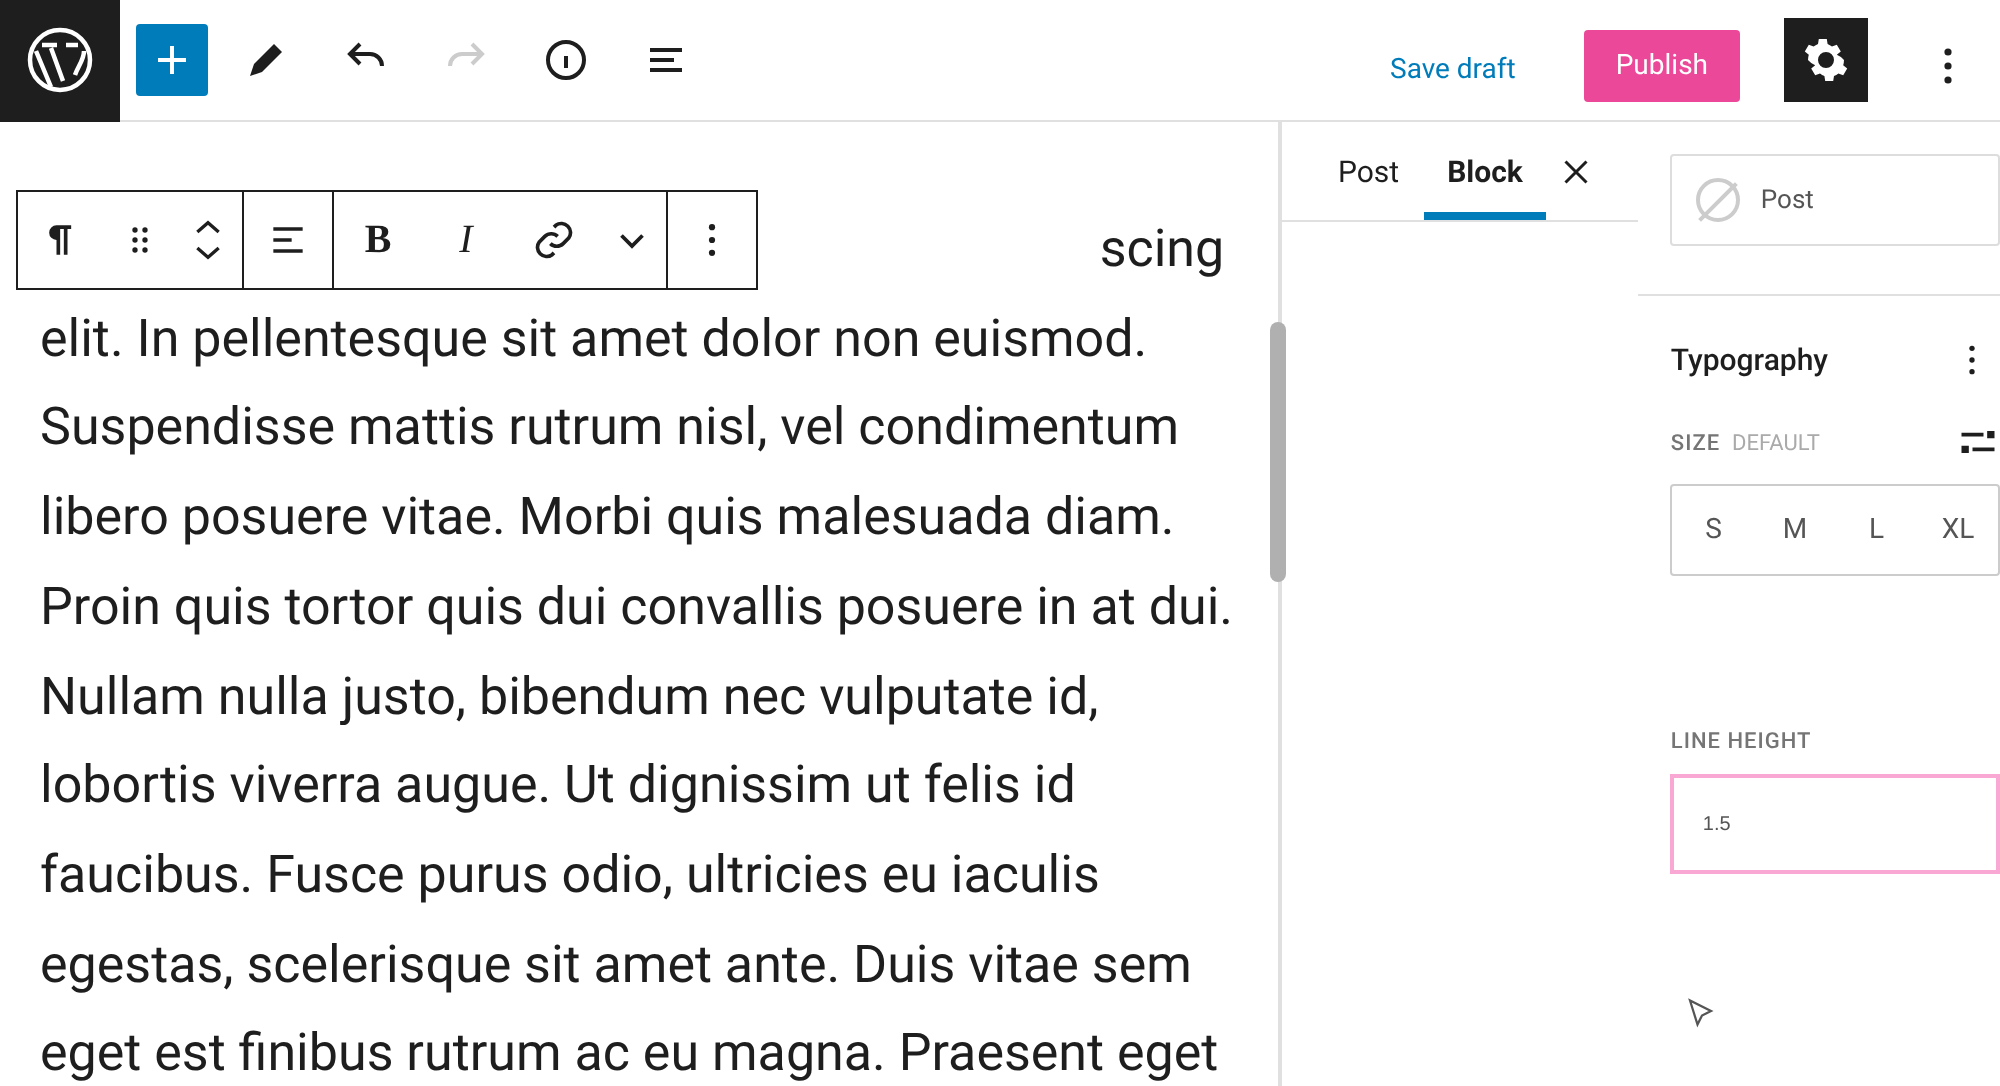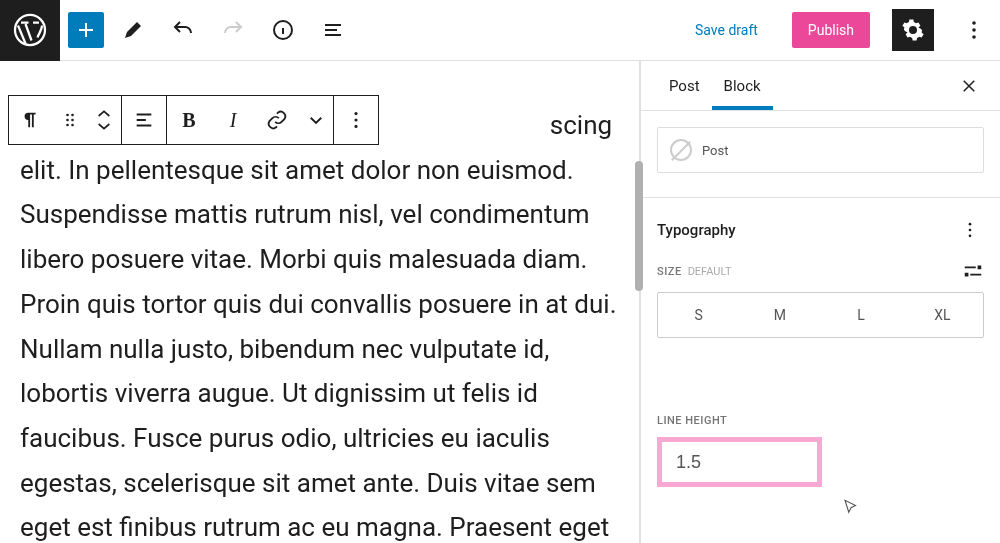--- a/index.html
+++ b/index.html
@@ -6,21 +6,21 @@
     body { font-family: -apple-system, BlinkMacSystemFont, 'Segoe UI', Roboto, sans-serif; font-size: 13px; color: #1e1e1e; background: #fff; width: 1000px; height: 543px; overflow: hidden; position: relative; }
     
     
     .top-bar { height: 61px; border-bottom: 1px solid #e0e0e0; display: flex; align-items: center; padding: 0 8px 0 0; }
     .wp-logo { width: 60px; height: 61px; background: #1e1e1e; display: flex; align-items: center; justify-content: center; margin-right: 8px; }
     .wp-logo svg { width: 36px; height: 36px; }
     .top-left { display: flex; align-items: center; gap: 8px; }
     .add-block { width: 36px; height: 36px; background: #007cba; color: #fff; display: flex; align-items: center; justify-content: center; border-radius: 2px; cursor: pointer; }
     .top-icon-btn { width: 42px; height: 42px; display: flex; align-items: center; justify-content: center; cursor: pointer; color: #1e1e1e; }
     .top-icon-btn.disabled { color: #ccc; cursor: default; }
-    .top-right { margin-left: auto; display: flex; align-items: center; gap: 22px; }
+    .top-right { margin-left: auto; display: flex; align-items: flex-end; gap: 22px; }
     .link-btn { color: #007cba; padding: 8px 12px; cursor: pointer; font-size: 14px; }
     .publish-btn { background: #ec4899; color: #fff; padding: 10px 16px; border-radius: 2px; cursor: pointer; font-size: 14px; }
     .settings-btn { width: 42px; height: 42px; background: #1e1e1e; color: #fff; display: flex; align-items: center; justify-content: center; cursor: pointer; }
     .more-btn { width: 36px; height: 36px; display: flex; align-items: center; justify-content: center; cursor: pointer; color: #1e1e1e; }
 
     
     .main-area { display: flex; height: calc(100% - 61px); }
     .editor-col { flex: 1; position: relative; padding: 0 20px; }
     
     
@@ -36,24 +36,24 @@
     
     .content-text { font-size: 26px; line-height: 1.72; color: #1e1e1e; padding-top: 42px; }
     .content-text .behind { visibility: hidden; }
     .content-text .vis-first { visibility: visible; }
     
     
     .divider { width: 1px; background: #e0e0e0; position: relative; }
     .scroll-thumb { position: absolute; left: -4px; top: 100px; width: 8px; height: 130px; background: #b0b0b0; border-radius: 4px; }
 
     
-    .sidebar { width: 360px; border-left: 1px solid #e0e0e0; display: flex; flex-direction: column; overflow: hidden; }
+    .sidebar { width: 360px; border-left: 1px solid #e0e0e0; display: flex; overflow: hidden; }
     .sidebar-tabs { display: flex; align-items: center; height: 50px; border-bottom: 1px solid #e0e0e0; padding: 0 16px; }
     .tab { padding: 0 12px; height: 100%; display: flex; align-items: center; cursor: pointer; font-size: 15px; color: #1e1e1e; }
-    .tab.active { box-shadow: inset 0 -4px 0 #007cba; font-weight: 400; }
+    .tab.active { box-shadow: inset 0 -4px 0 #007cba; font-weight: 700; }
     .tab-close { margin-left: auto; cursor: pointer; padding: 6px; font-size:16px; }
     
     .sidebar-body { padding: 16px; display: flex; flex-direction: column; gap: 0; }
     .link-row { border: 1px solid #ddd; border-radius: 2px; height: 46px; display: flex; align-items: center; padding: 0 12px; gap: 10px; margin-bottom: 24px; color: #555; }
     .link-row .circ { width: 22px; height: 22px; border: 2px solid #ccc; border-radius: 50%; position: relative; }
     .link-row .circ::after { content: ''; position: absolute; width: 26px; height: 2px; background: #ccc; transform: rotate(-45deg); top: 9px; left: -4px; }
     
     .panel-sep { height: 1px; background: #e0e0e0; margin: 0 -16px 18px; }
     .panel-title-row { display: flex; align-items: center; margin-bottom: 16px; }
     .panel-title { font-size: 15px; font-weight: 500; }
@@ -61,21 +61,21 @@
     
     .size-row { display: flex; align-items: center; margin-bottom: 10px; }
     .size-label { font-size: 11px; font-weight: 500; letter-spacing: 0.5px; color: #757575; text-transform: uppercase; }
     .size-default { font-size: 11px; color: #aaa; margin-left: 6px; text-transform: uppercase; }
     .size-ctrl { margin-left: auto; cursor: pointer; }
     
     .size-buttons { display: flex; border: 1px solid #ccc; border-radius: 2px; height: 46px; margin-bottom: 28px; }
     .size-opt { flex: 1; display: flex; align-items: center; justify-content: center; cursor: pointer; font-size: 14px; color: #555; }
     
     .lh-label { font-size: 11px; font-weight: 500; letter-spacing: 0.5px; color: #757575; text-transform: uppercase; margin-bottom: 10px; margin-top: 48px; }
-    .lh-input { width: 165px; height: 50px; border: 5px solid #f9a8d4; padding: 0 14px; font-size: 18px; color: #555; }
+    .lh-input { width: 165px; height: 50px; border: 2px solid #f9a8d4; padding: 0 14px; font-size: 10px; color: #555; }
 
     .cursor-arrow { position: absolute; left: 842px; top: 498px; pointer-events:none; }
     svg { display: block; }
   </style>
 </head>
 <body>
 
 <div class="top-bar">
   <div class="wp-logo">
     <svg viewBox="0 0 24 24" fill="none" stroke="#fff" stroke-width="1.5">

